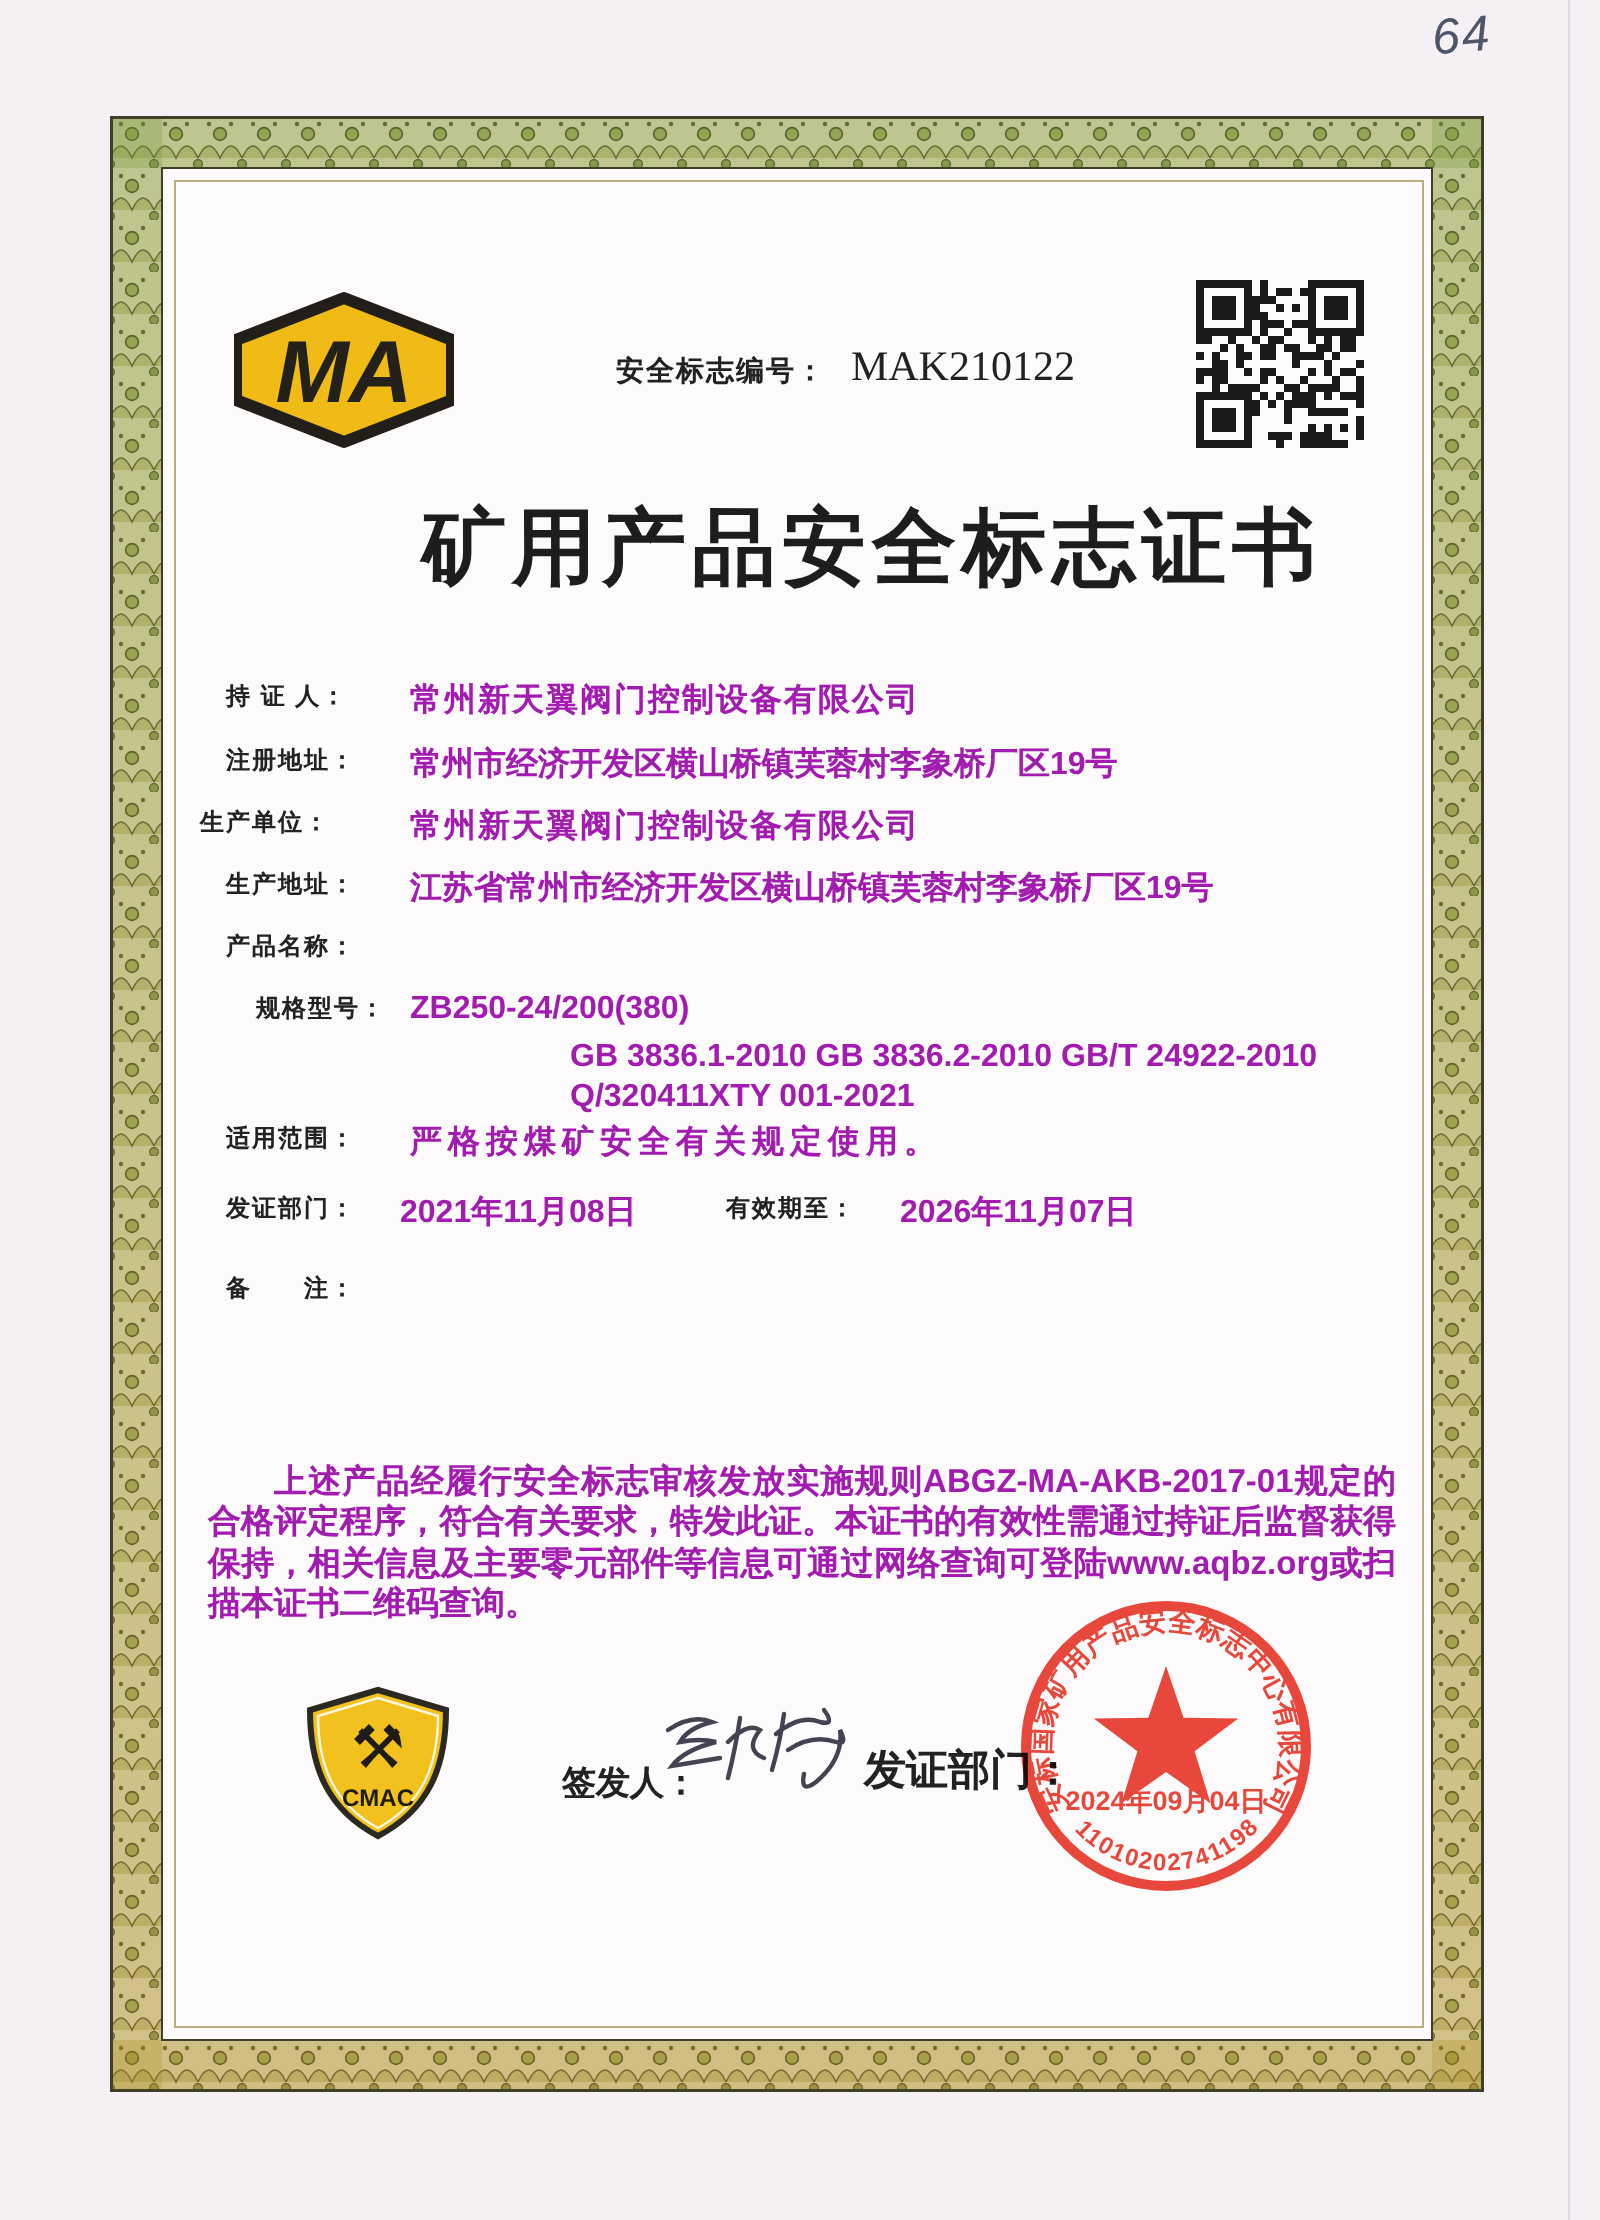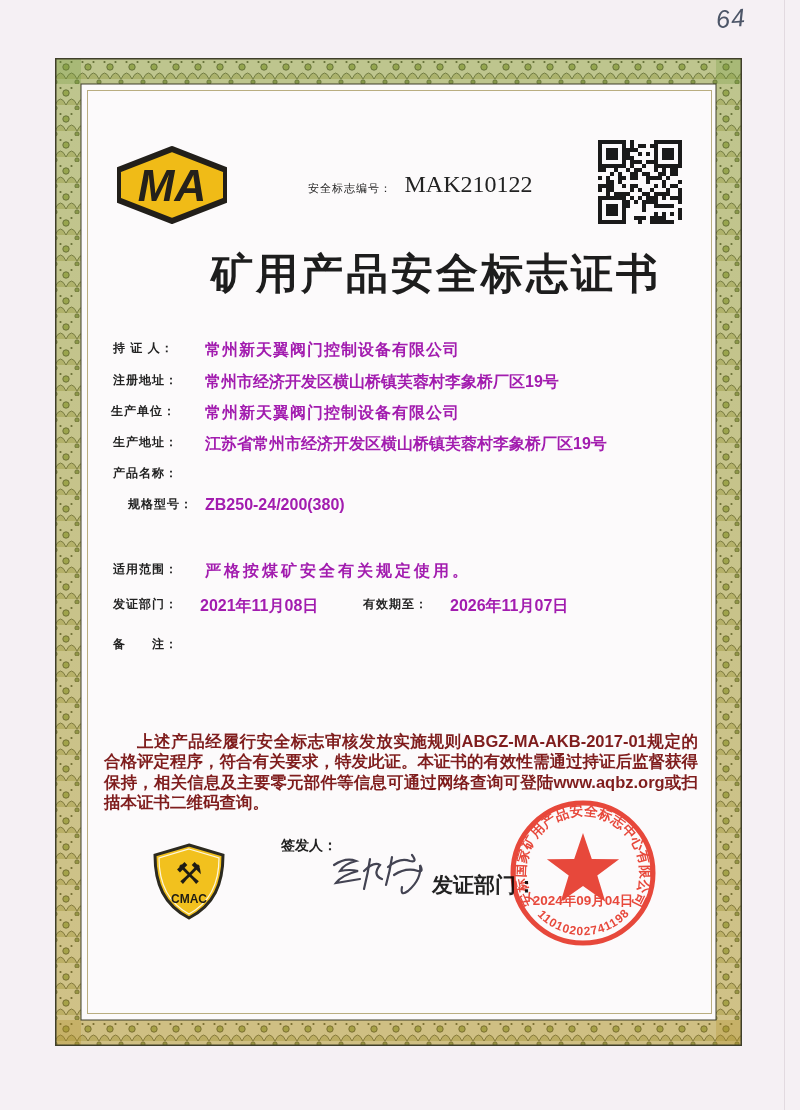--- a/index.html
+++ b/index.html
@@ -9,34 +9,34 @@
   .paper-edge{position:absolute;left:784px;top:0;width:1px;height:1110px;background:#e2dae0;}
   .hand{position:absolute;left:716px;top:4px;font-size:25px;color:#4d5668;
         font-style:italic;transform:rotate(-5deg);letter-spacing:1px;}
   .frame-svg{position:absolute;left:55px;top:58px;z-index:0;}
   .inner-line{position:absolute;left:87px;top:90px;width:623px;height:922px;
               border:1px solid #b9ad80;z-index:1;}
   .content{position:absolute;inset:0;z-index:2;}
   .ma-svg{position:absolute;left:117px;top:145px;}
   .qr-svg{position:absolute;left:598px;top:140px;}
   .certno{position:absolute;left:308px;top:171px;white-space:nowrap;}
-  .certno .l{font-weight:normal;font-size:11px;letter-spacing:1px;}
-  .certno .v{font-family:"Liberation Serif","DejaVu Serif",serif;font-size:24px;margin-left:8px;}
+  .certno .l{font-weight:bold;font-size:14px;letter-spacing:1px;}
+  .certno .v{font-family:"Liberation Serif","DejaVu Serif",serif;font-size:21px;margin-left:8px;}
   .title{position:absolute;left:0;top:246px;width:100%;margin:0;text-align:center;
          font-family:"Liberation Serif","DejaVu Serif",serif;font-weight:900;
          font-size:42px;letter-spacing:3px;color:#1d1d1d;padding-left:36px;}
   .lab{position:absolute;font-weight:bold;font-size:12px;letter-spacing:1px;white-space:nowrap;}
   .val{position:absolute;font-weight:bold;font-size:16px;white-space:nowrap;color:#a21caf;}
   .val.wrap{white-space:normal;line-height:20px;}
   .sp{letter-spacing:3px;}
   .para{position:absolute;left:104px;top:731px;width:594px;margin:0;
         font-size:16.5px;font-weight:bold;line-height:20.4px;text-align:justify;
-        text-indent:2em;color:#7f1d1d;}
+        text-indent:2em;color:#a21caf;}
   .cmac-svg{position:absolute;left:149px;top:843px;}
-  .sig-label{position:absolute;left:281px;top:837px;font-weight:bold;font-size:14px;}
+  .sig-label{position:absolute;left:281px;top:880px;font-weight:bold;font-size:17px;}
   .dept-label{position:absolute;left:432px;top:871px;font-weight:bold;font-size:21px;}
   .sig-svg{position:absolute;left:330px;top:849px;}
   .seal-svg{position:absolute;left:505px;top:797px;mix-blend-mode:multiply;opacity:.92;z-index:3;}
 </style>
 </head>
 <body>
 
 <div class="page">
 
   <div class="paper-edge"></div>
@@ -240,31 +240,32 @@
     </svg>
 
     <h1 class="title">矿用产品安全标志证书</h1>
 
     <span class="lab" style="left:113px;top:340px">持 证 人：</span>
     <span class="val" style="left:205px;top:340px;letter-spacing:1px">常州新天翼阀门控制设备有限公司</span>
 
     <span class="lab" style="left:113px;top:372px">注册地址：</span>
     <span class="val" style="left:205px;top:372px">常州市经济开发区横山桥镇芙蓉村李象桥厂区19号</span>
 
-    <span class="lab" style="left:111px;top:403px">生产单位：</span>
+    <span class="lab" style="left:100px;top:403px">生产单位：</span>
     <span class="val" style="left:205px;top:403px;letter-spacing:1px">常州新天翼阀门控制设备有限公司</span>
 
     <span class="lab" style="left:113px;top:434px">生产地址：</span>
     <span class="val" style="left:205px;top:434px">江苏省常州市经济开发区横山桥镇芙蓉村李象桥厂区19号</span>
 
     <span class="lab" style="left:113px;top:465px">产品名称：</span>
 
     <span class="lab" style="left:128px;top:496px">规格型号：</span>
     <span class="val" style="left:205px;top:496px">ZB250-24/200(380)</span>
 
+    <span class="val wrap" style="left:285px;top:519px;width:414px">GB 3836.1-2010 GB 3836.2-2010 GB/T 24922-2010 Q/320411XTY 001-2021</span>
 
     <span class="lab" style="left:113px;top:561px">适用范围：</span>
     <span class="val sp" style="left:205px;top:561px">严格按煤矿安全有关规定使用。</span>
 
     <span class="lab" style="left:113px;top:596px">发证部门：</span>
     <span class="val" style="left:200px;top:596px">2021年11月08日</span>
     <span class="lab" style="left:363px;top:596px">有效期至：</span>
     <span class="val" style="left:450px;top:596px">2026年11月07日</span>
 
     <span class="lab" style="left:113px;top:636px">备　　注：</span>

